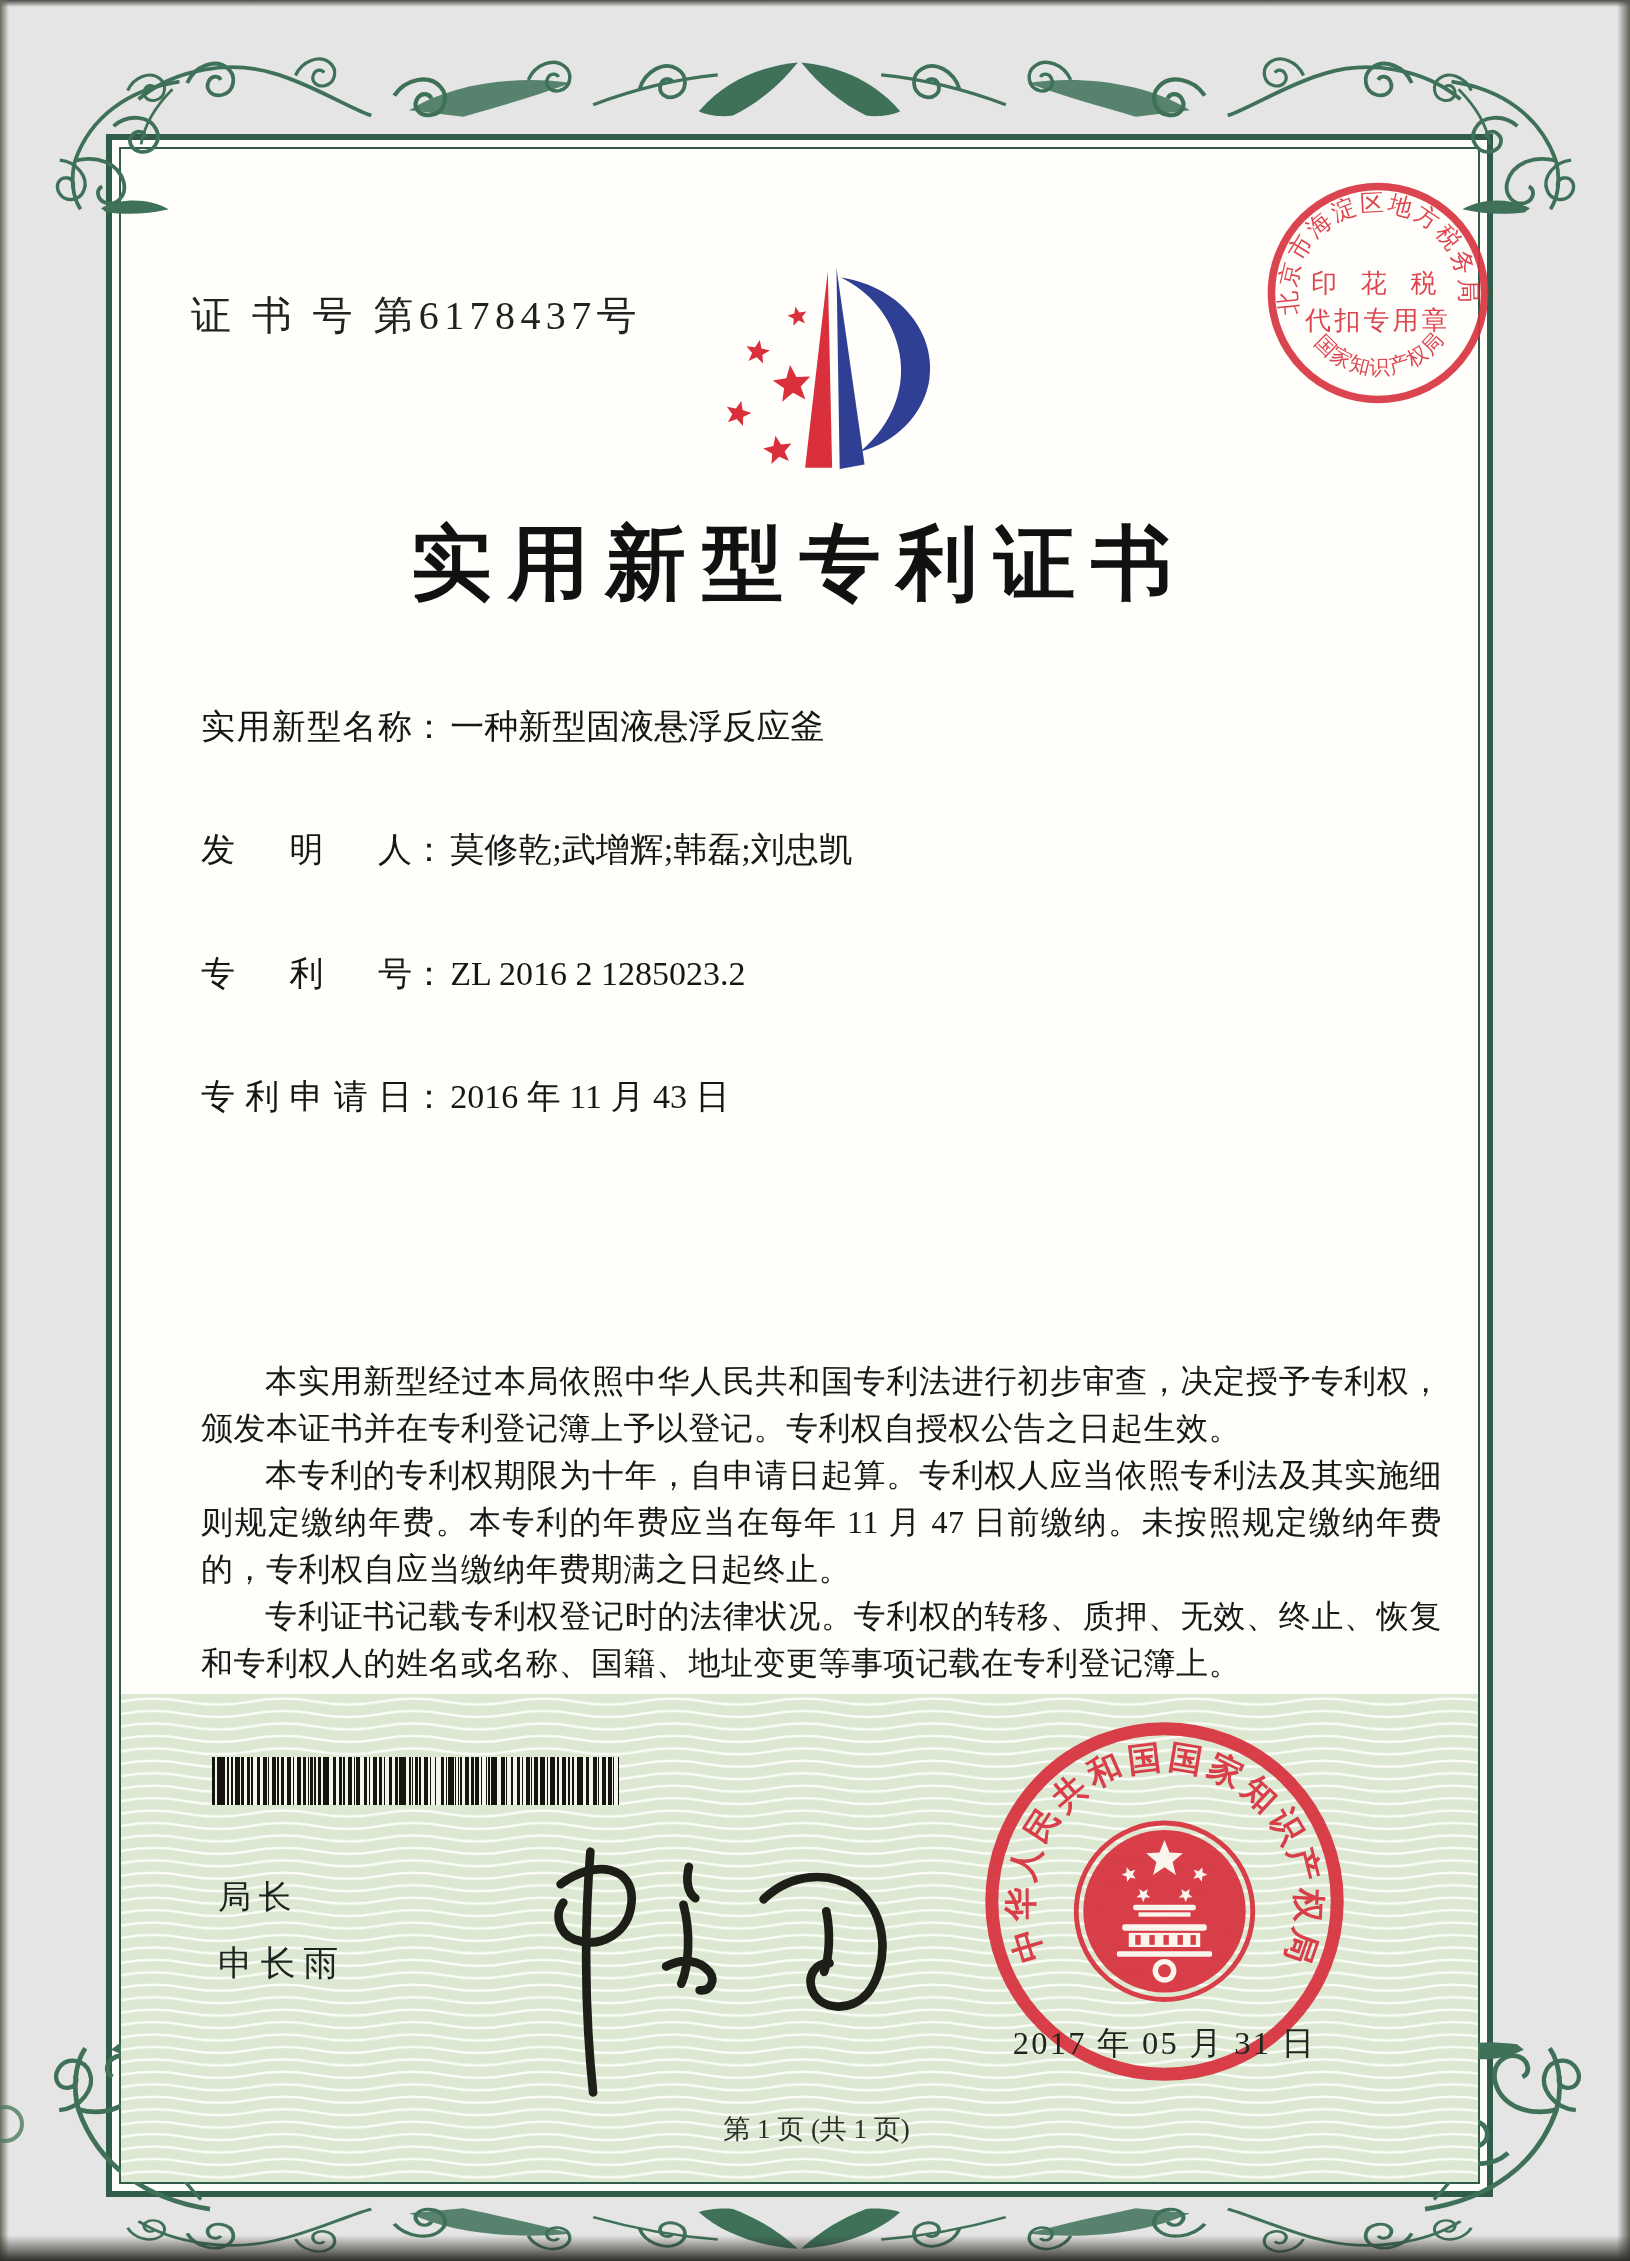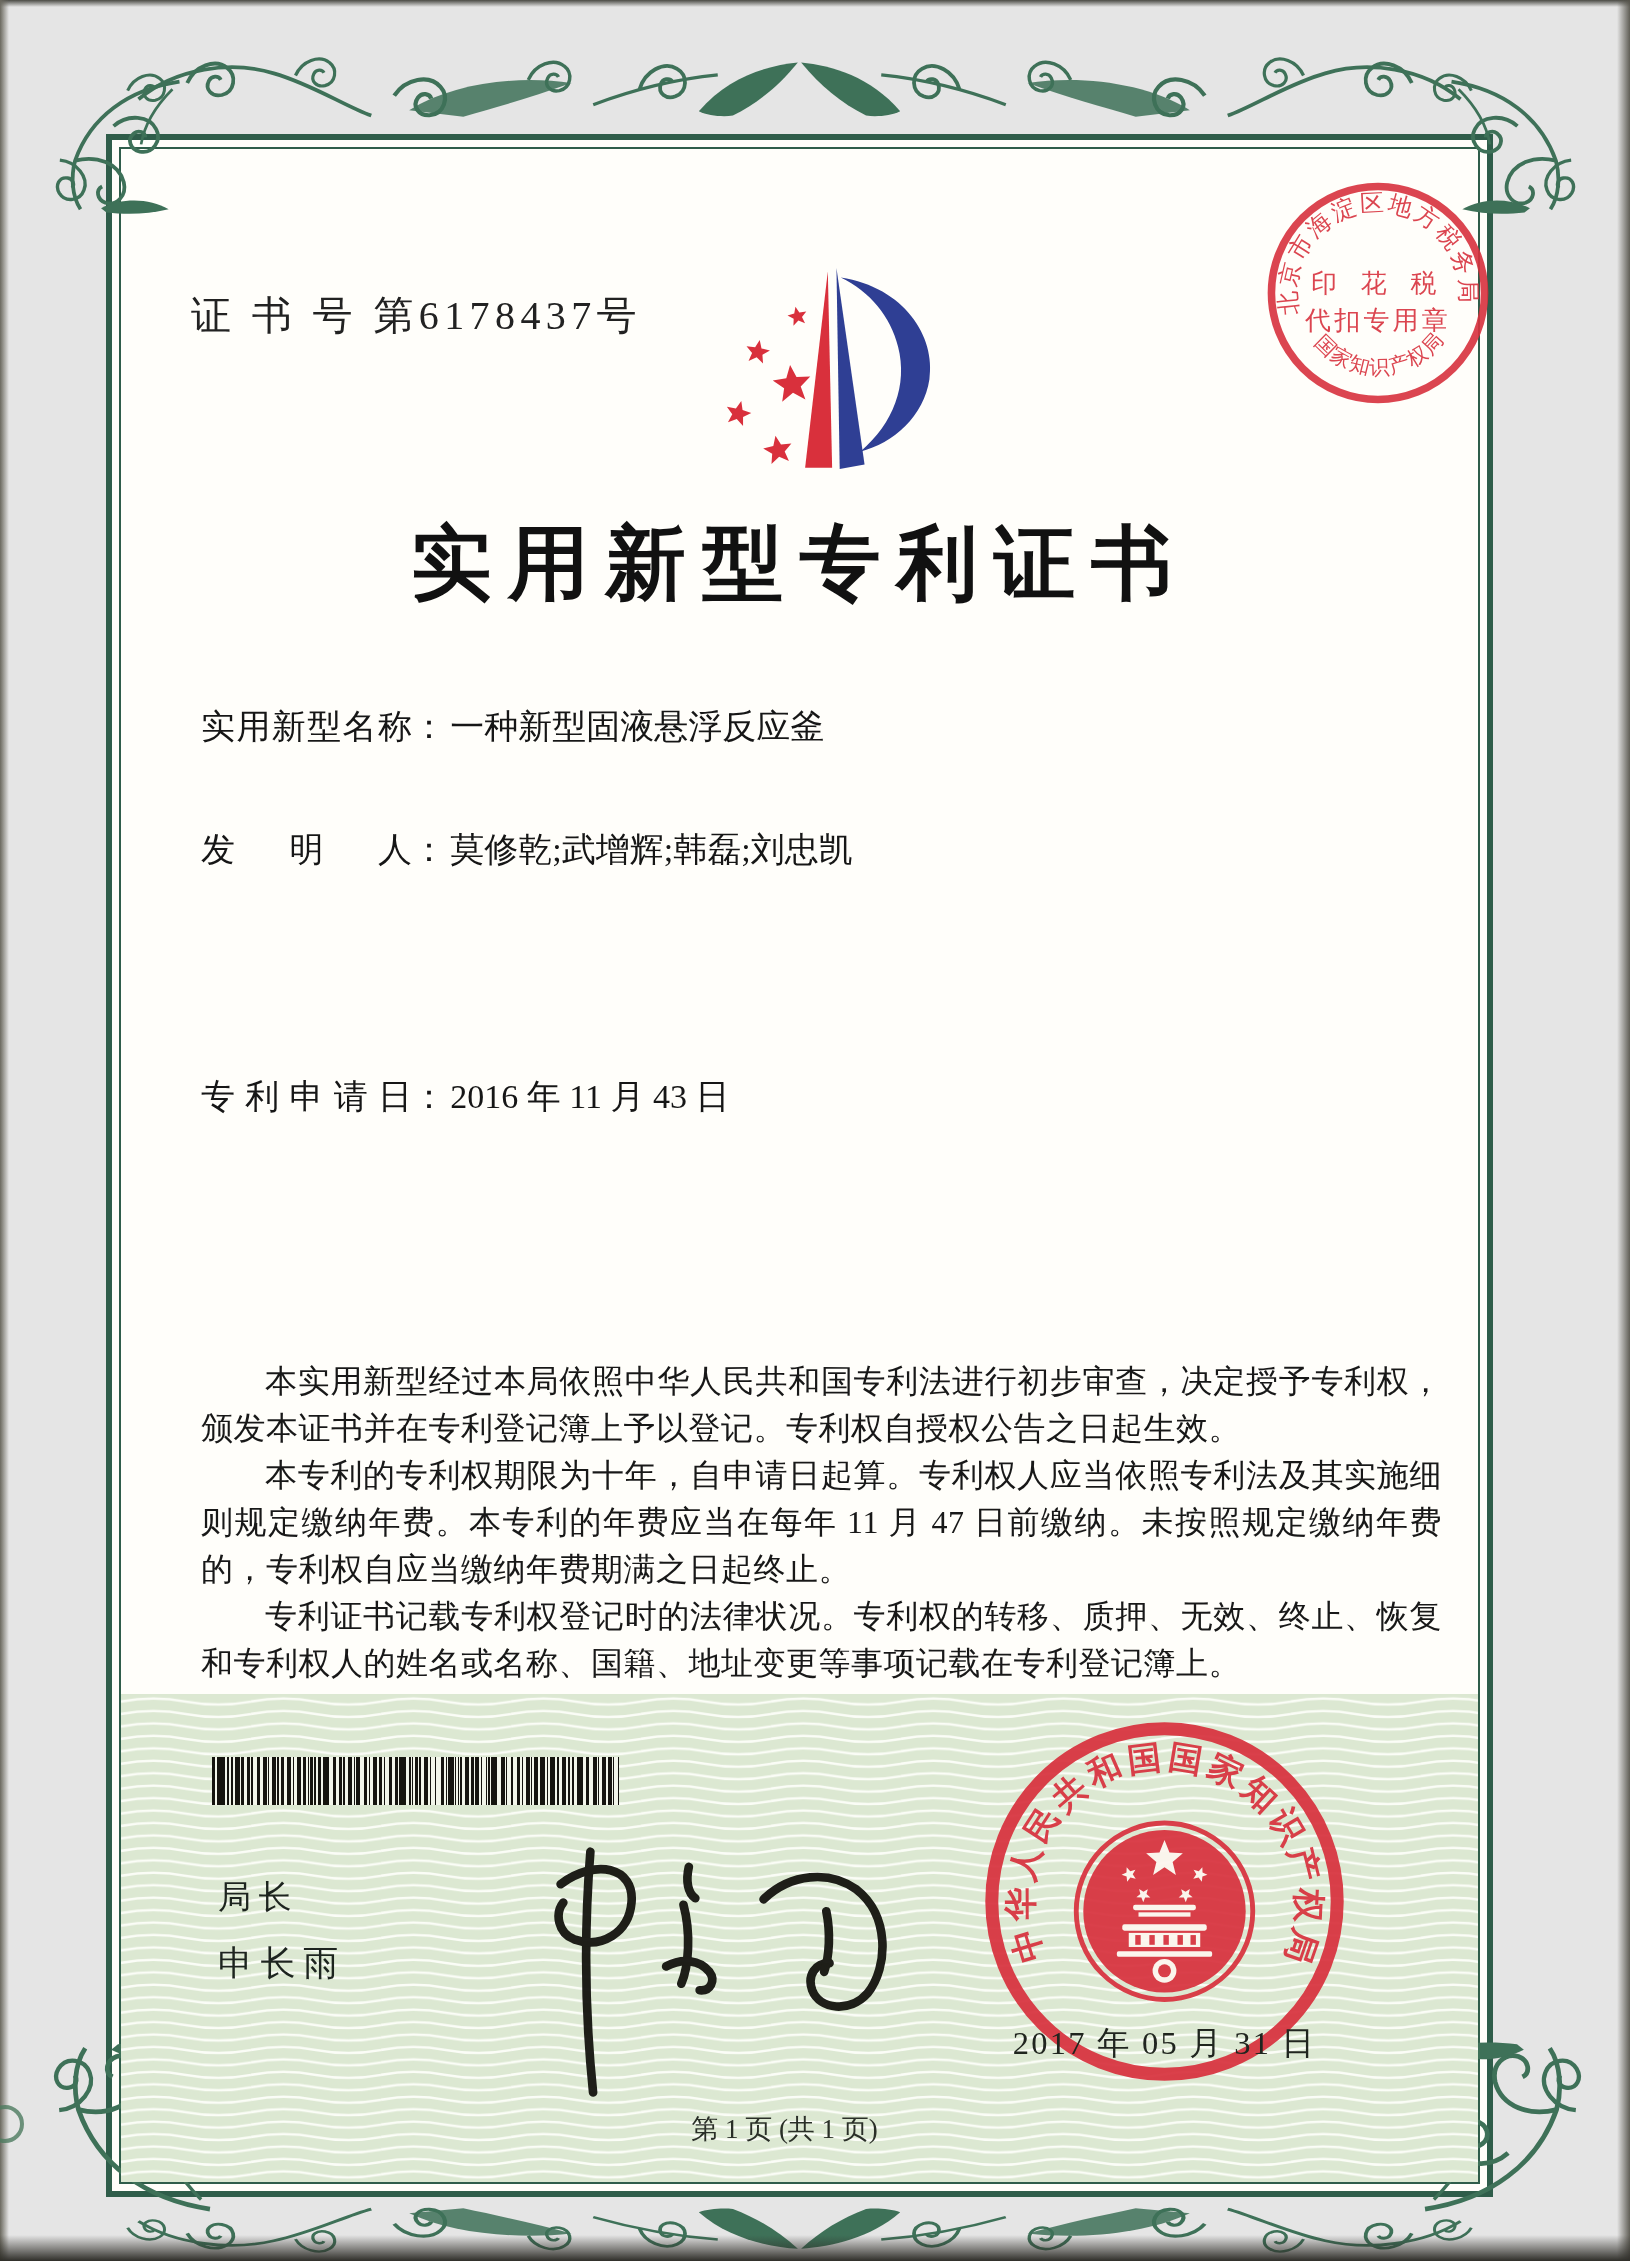--- a/index.html
+++ b/index.html
@@ -34,21 +34,21 @@
   
   .guilloche{position:absolute;left:121px;top:1694px;width:1357px;height:488px;}
   .barcode{position:absolute;left:212px;top:1757px;width:407px;height:48px;background-color:#f2f5ea;
     background-image:
       repeating-linear-gradient(90deg,#15140f 0 2.7px,rgba(0,0,0,0) 2.7px 4.9px,#15140f 4.9px 6px,rgba(0,0,0,0) 6px 9.2px,#15140f 9.2px 13px,rgba(0,0,0,0) 13px 14.6px,#15140f 14.6px 15.7px,rgba(0,0,0,0) 15.7px 19.5px,#15140f 19.5px 21px,rgba(0,0,0,0) 21px 25.4px),
       repeating-linear-gradient(90deg,#15140f 0 1.6px,rgba(0,0,0,0) 1.6px 6px,#15140f 6px 8.7px,rgba(0,0,0,0) 8.7px 15.7px,#15140f 15.7px 17px,rgba(0,0,0,0) 17px 23px);}
   .signer-title{position:absolute;left:218px;top:1875px;font-size:33px;letter-spacing:7.6px;color:#1d241f;}
   .signer-name{position:absolute;left:218px;top:1940px;font-size:35px;letter-spacing:7.6px;color:#1d241f;}
   .seal-date{position:absolute;left:986px;top:2022px;width:357px;text-align:center;font-size:32.5px;
              letter-spacing:2.2px;color:#20251f;}
-  .footer{position:absolute;left:106px;top:2111px;width:1357px;text-align:center;font-size:27px;color:#2a2f28;}
+  .footer{position:absolute;left:138px;top:2111px;width:1357px;text-align:center;font-size:27px;color:#2a2f28;}
   .reg-mark{position:absolute;left:-14px;top:2105px;width:30px;height:30px;border:4.9px solid #4c7a5f;
             border-radius:50%;opacity:.8;}
   svg text{font-family:"Liberation Serif","DejaVu Serif",serif;}
 </style>
 </head>
 <body>
 
 <div id="canvas">
 
   <svg width="0" height="0" style="position:absolute">
@@ -144,20 +144,23 @@
     </text>
   </svg>
 
   <div class="title">实用新型专利证书</div>
 
   <div class="row" style="top:704px">
     <span class="lbl">实用新型名称</span><span class="colon">：</span><span class="val">一种新型固液悬浮反应釜</span>
   </div>
   <div class="row" style="top:827px">
     <span class="lbl">发明人</span><span class="colon">：</span><span class="val">莫修乾;武增辉;韩磊;刘忠凯</span>
+  </div>
+  <div class="row" style="top:951px">
+    <span class="lbl">专利号</span><span class="colon">：</span><span class="val">ZL 2016 2 1285023.2</span>
   </div>
   <div class="row" style="top:1074px">
     <span class="lbl">专利申请日</span><span class="colon">：</span><span class="val">2016 年 11 月 43 日</span>
   </div>
 
   <div class="body-text">
     <p>本实用新型经过本局依照中华人民共和国专利法进行初步审查，决定授予专利权，颁发本证书并在专利登记簿上予以登记。专利权自授权公告之日起生效。</p>
     <p>本专利的专利权期限为十年，自申请日起算。专利权人应当依照专利法及其实施细则规定缴纳年费。本专利的年费应当在每年 11 月 47 日前缴纳。未按照规定缴纳年费的，专利权自应当缴纳年费期满之日起终止。</p>
     <p>专利证书记载专利权登记时的法律状况。专利权的转移、质押、无效、终止、恢复和专利权人的姓名或名称、国籍、地址变更等事项记载在专利登记簿上。</p>
   </div>

